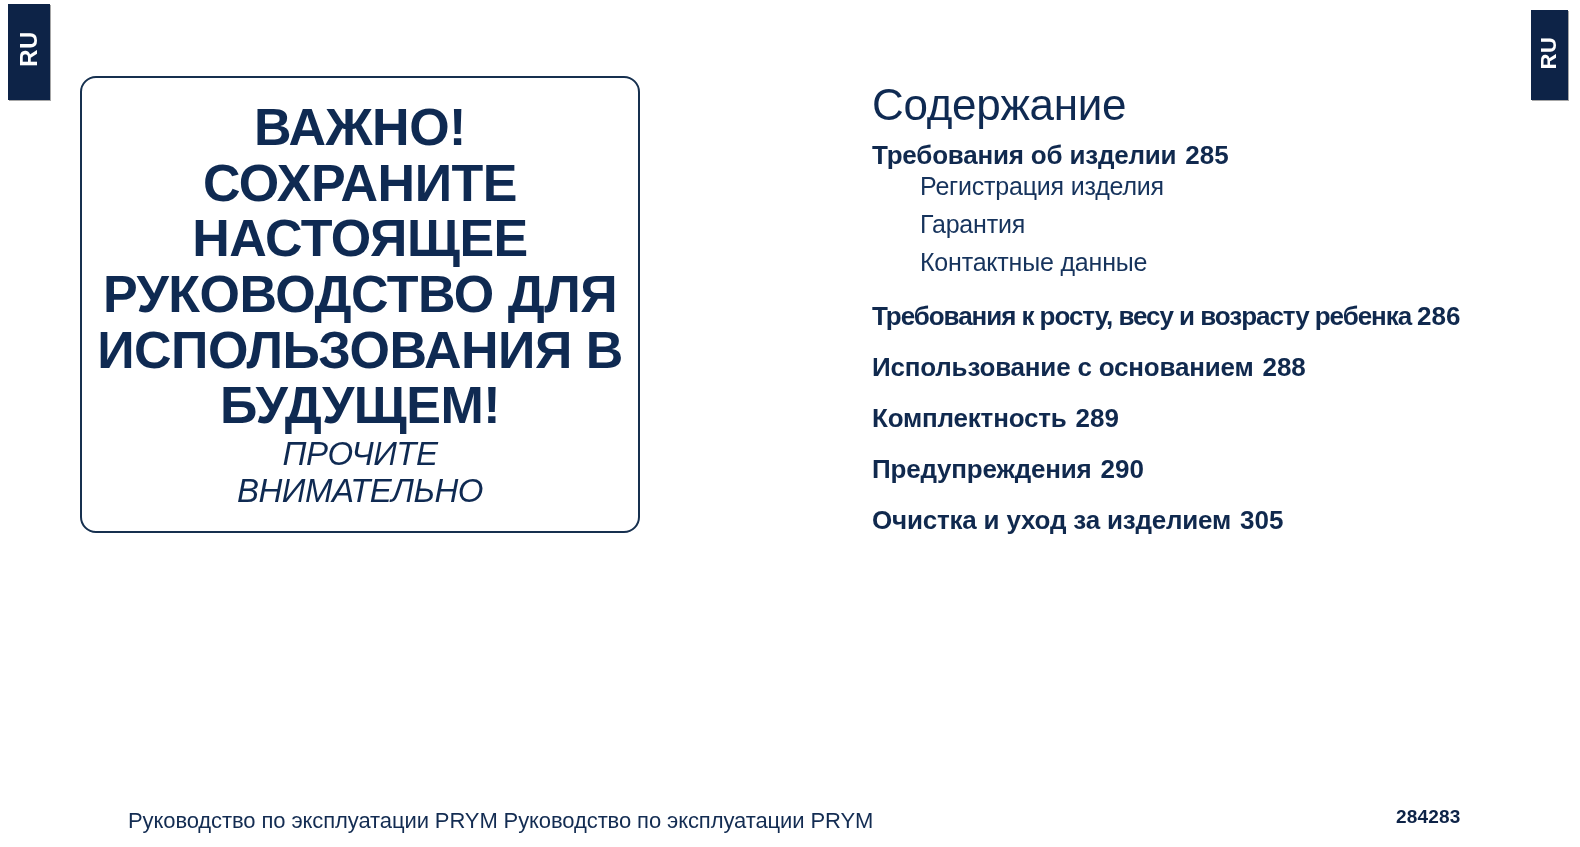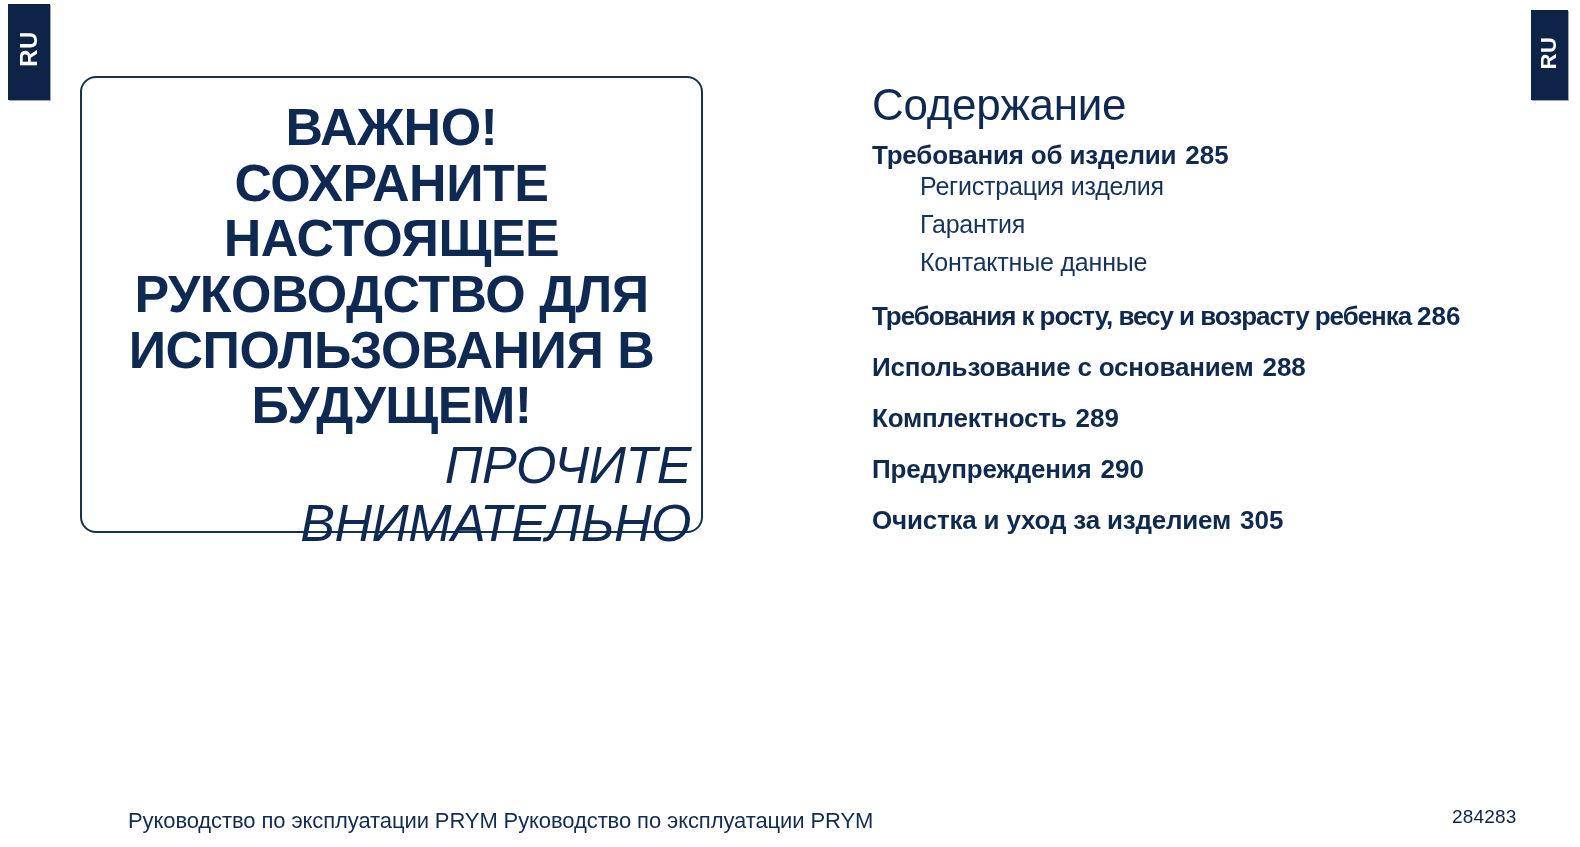--- a/index.html
+++ b/index.html
@@ -58,21 +58,21 @@
   #lang-tab-right .lang-label {
     font-size: 22px;
     margin-top: -4px;
   }
 
   
   #warning-box {
     position: absolute;
     left: 80px;
     top: 76px;
-    width: 623px;
+    width: 560px;
     height: 457px;
     box-sizing: border-box;
     border: 2px solid #16304f;
     border-radius: 16px;
     background: #ffffff;
     display: flex;
     flex-direction: column;
     align-items: center;
     justify-content: flex-start;
     padding-top: 22px;
@@ -86,24 +86,23 @@
     box-sizing: border-box;
   }
   .warn-line.bold {
     font-weight: bold;
     font-size: 52px;
     letter-spacing: -0.5px;
   }
   .warn-line.italic {
     font-style: italic;
     font-weight: normal;
-    font-size: 52px;
+    font-size: 33px;
     letter-spacing: -0.5px;
     line-height: 1.12;
-    text-align: right;
   }
   .warn-line.italic.first-italic {
     margin-top: 2px;
   }
 
   
   #toc {
     position: absolute;
     left: 872px;
     top: 82px;
@@ -164,24 +163,24 @@
     left: 128px;
     top: 808px;
     font-size: 22px;
     font-weight: normal;
     color: #132c52;
     white-space: nowrap;
     letter-spacing: -0.1px;
   }
   #footer-page-number {
     position: absolute;
-    left: 1452px;
+    left: 1396px;
     top: 806px;
     font-size: 19px;
-    font-weight: normal;
+    font-weight: bold;
     color: #0d2347;
     letter-spacing: 0.2px;
   }
 </style>
 </head>
 <body>
 
 <div id="page">
 
   <div id="lang-tab-left" class="lang-tab">

